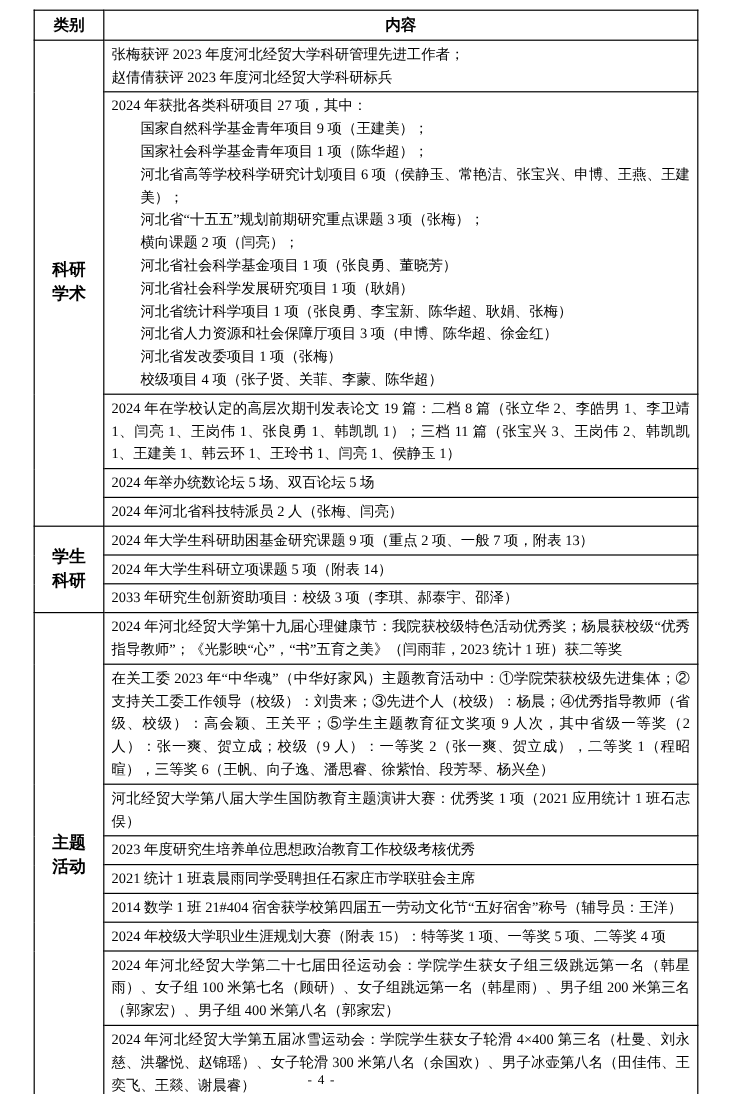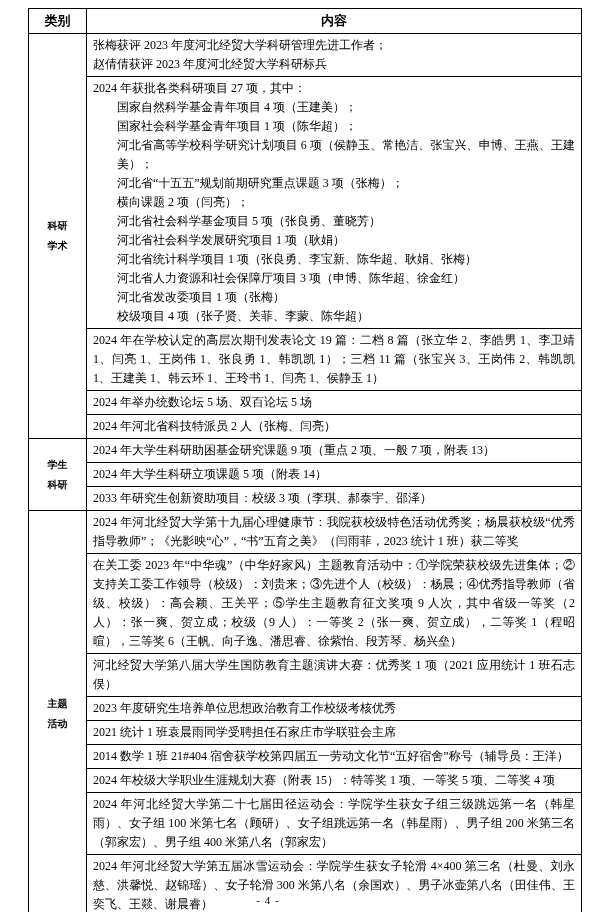--- a/index.html
+++ b/index.html
@@ -30,21 +30,21 @@
     font-size: 13px;
     font-weight: bold;
     text-align: center;
     padding: 4px 2px;
     line-height: 16px;
   }
   col.c-cat { width: 58px; }
   td.cat {
     text-align: center;
     font-weight: bold;
-    font-size: 10px;
+    font-size: 14px;
     line-height: 20px;
     padding: 2px 1px;
   }
   td.content {
     padding: 2px 6px;
     font-size: 12px;
     line-height: 19px;
     vertical-align: middle;
     margin-left: 28px;
   }
@@ -81,26 +81,26 @@
         <tr>
           <td class="cat" rowspan="5">科研<br>学术</td>
           <td class="content">
             <div class="para">张梅获评 2023 年度河北经贸大学科研管理先进工作者；</div>
             <div class="para">赵倩倩获评 2023 年度河北经贸大学科研标兵</div>
           </td>
         </tr>
         <tr>
           <td class="content">
             <div class="para">2024 年获批各类科研项目 27 项，其中：</div>
-            <div class="para ind">国家自然科学基金青年项目 4 项（王建美）；</div>
+            <div class="para ind">国家自然科学基金青年项目 9 项（王建美）；</div>
             <div class="para ind">国家社会科学基金青年项目 1 项（陈华超）；</div>
             <div class="para ind">河北省高等学校科学研究计划项目 6 项（侯静玉、常艳洁、张宝兴、申博、王燕、王建美）；</div>
             <div class="para ind">河北省“十五五”规划前期研究重点课题 3 项（张梅）；</div>
             <div class="para ind">横向课题 2 项（闫亮）；</div>
-            <div class="para ind">河北省社会科学基金项目 5 项（张良勇、董晓芳）</div>
+            <div class="para ind">河北省社会科学基金项目 1 项（张良勇、董晓芳）</div>
             <div class="para ind">河北省社会科学发展研究项目 1 项（耿娟）</div>
             <div class="para ind">河北省统计科学项目 1 项（张良勇、李宝新、陈华超、耿娟、张梅）</div>
             <div class="para ind">河北省人力资源和社会保障厅项目 3 项（申博、陈华超、徐金红）</div>
             <div class="para ind">河北省发改委项目 1 项（张梅）</div>
             <div class="para ind">校级项目 4 项（张子贤、关菲、李蒙、陈华超）</div>
           </td>
         </tr>
         <tr>
           <td class="content">
             <div class="para">2024 年在学校认定的高层次期刊发表论文 19 篇：二档 8 篇（张立华 2、李皓男 1、李卫靖 1、闫亮 1、王岗伟 1、张良勇 1、韩凯凯 1）；三档 11 篇（张宝兴 3、王岗伟 2、韩凯凯 1、王建美 1、韩云环 1、王玲书 1、闫亮 1、侯静玉 1）</div>

